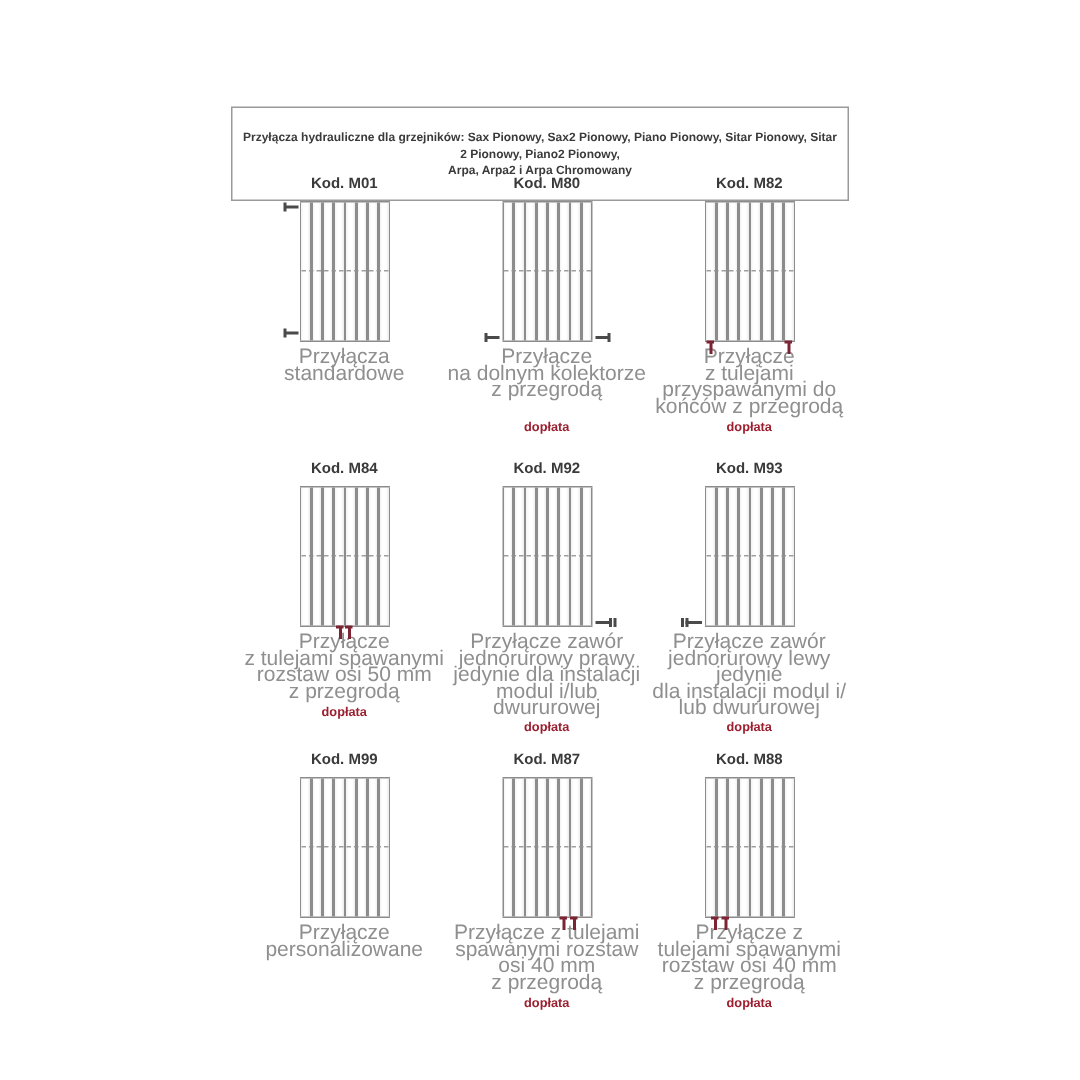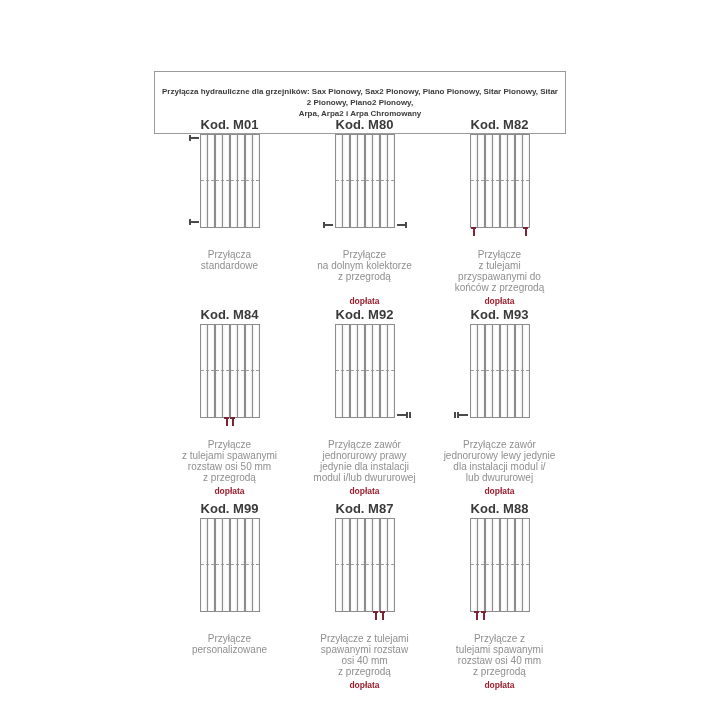--- a/index.html
+++ b/index.html
@@ -15,21 +15,21 @@
     text-align:center;font-weight:bold;font-size:8px;line-height:11px;
     color:#3a3a3a;padding:14px 4px;white-space:pre-line;
   }
   
   .grid{
     position:absolute;left:162px;top:117px;width:405px;
     display:grid;grid-template-columns:repeat(3,135px);
     grid-template-rows:190px 194px auto;
   }
   .cell{text-align:center;}
-  .kod{font-size:13px;font-weight:bold;color:#3a3a3a;height:12px;margin-bottom:5px;}
+  .kod{font-size:10px;font-weight:bold;color:#3a3a3a;height:12px;margin-bottom:5px;}
   .radwrap{height:96px;position:relative;}
   .rad{
     position:relative;width:60px;height:92px;margin:0 auto;
     border-top:1px solid #8c8c8c;border-bottom:1px solid #8c8c8c;
     background:repeating-linear-gradient(to right,
       #8c8c8c 0px,#8c8c8c 0.9px,
       #f4f4f4 0.9px,#ffffff 2.6px,
       #ffffff 4.9px,#ededed 6.6px,
       #8c8c8c 6.6px,#8c8c8c 7.5px);
   }
@@ -53,21 +53,21 @@
   .stub-vl{left:-13px;bottom:1px;width:11px;}
   
   .pin{position:absolute;bottom:-9px;width:2px;height:8px;background:#7c2433;}
   .pin::after{content:"";position:absolute;top:-1px;left:-1.5px;width:5px;height:2px;background:#7c2433;}
   .pin-l{left:3px;}  .pin-r{right:3px;}
   .pin-c1{left:26px;} .pin-c2{left:32px;}
   .pin-r1{left:40px;} .pin-r2{left:47px;}
   .pin-l1{left:6px;}  .pin-l2{left:13px;}
   
   .desc{
-    margin-top:19px;font-size:10px;line-height:11px;color:#8f8f8f;
+    margin-top:2px;font-size:14px;line-height:11px;color:#8f8f8f;
     white-space:pre-line;min-height:45px;
   }
   .price{
     margin-top:2px;font-size:8.5px;line-height:11px;font-weight:bold;
     color:#9b1f2f;white-space:pre-line;
   }
 </style>
 </head>
 <body>
 

